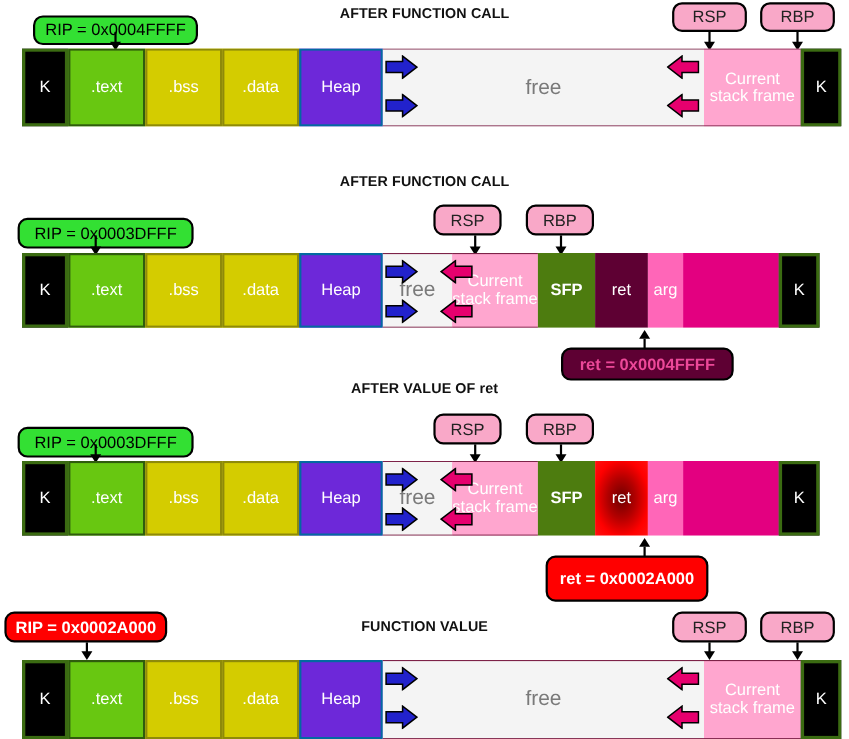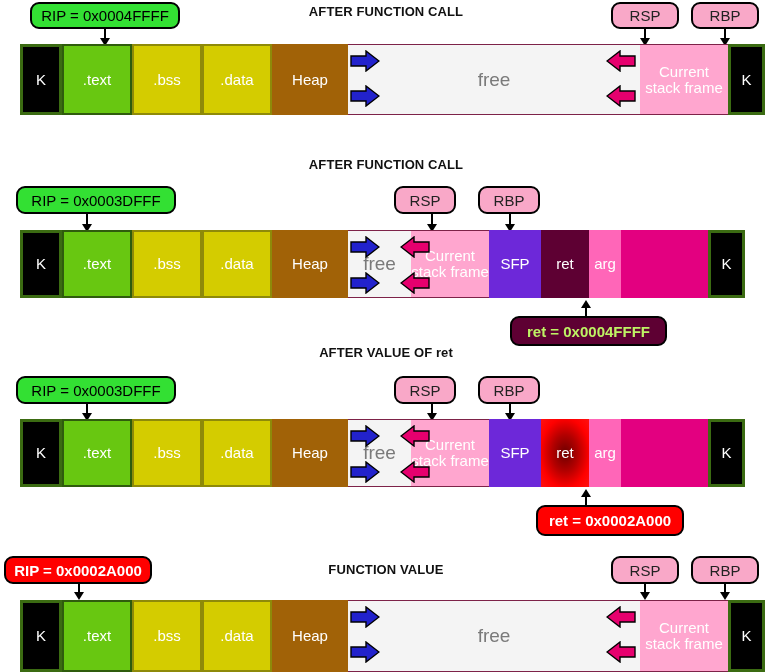--- a/index.html
+++ b/index.html
@@ -28,24 +28,24 @@
     box-sizing:border-box;
     border:2px solid #000000;
     border-radius:9px;
     display:flex;
     align-items:center;
     justify-content:center;
     font-size:15px;
     white-space:nowrap;
     line-height:1;
   }
-  .c-rip-green{background:#33e033;color:#000000;}
+  .c-rip-green{background:#33e033;color:#000000;margin-top:12px;}
   .c-rip-red{background:#ff0000;color:#ffffff;font-weight:bold;}
   .c-reg{background:#f9a8c8;color:#222222;}
-  .c-ret-dark{background:#5e0033;color:#bef264;font-weight:bold;}
+  .c-ret-dark{background:#5e0033;color:#ec4899;font-weight:bold;}
   .c-ret-red{background:#ff0000;color:#ffffff;font-weight:bold;}
 
   
   .conn{position:absolute;background:#000000;width:2px;}
   .arrowhead-down{
     position:absolute;width:0;height:0;
     border-left:5px solid transparent;
     border-right:5px solid transparent;
     border-top:8px solid #000000;
   }
@@ -71,30 +71,30 @@
     color:#ffffff;
     font-size:15px;
     text-align:center;
     line-height:1.05;
     position:relative;
     overflow:hidden;
   }
   .seg-k{background:#000000;border:3px solid #3b6b12;color:#ffffff;}
   .seg-text{background:#68c711;border:2px solid #2f5c0d;}
   .seg-bss,.seg-data{background:#d4cc00;border:2px solid #8e8a09;}
-  .seg-heap{background:#a16207;border:2px solid #a16207;}
+  .seg-heap{background:#6d28d9;border:2px solid #0369a1;}
   .seg-free{
     background:#f4f4f4;
     border-top:1px solid #7d2248;
     border-bottom:1px solid #7d2248;
     color:#7a7a7a;
     font-size:19px;
   }
   .seg-csf{background:#ffa6cf;border-top:1px solid #7d2248;border-bottom:1px solid #7d2248;}
-  .seg-sfp{background:#6d28d9;}
+  .seg-sfp{background:#4d7c0f;font-weight:bold;}
   .seg-ret{background:#5e0033;}
   .seg-ret-hot{background:radial-gradient(ellipse at 50% 50%, #6d0000 0%, #b30000 38%, #ff0000 72%, #ff1111 100%);}
   .seg-arg{background:#ff66b8;}
   .seg-rest{background:#e30080;}
 
   
   .chev{
     position:absolute;
     width:30px;height:22px;
   }
@@ -257,21 +257,21 @@
       </svg>
   </div>
   <div class="chev" style="left:400px;top:461px;">
     <svg width="30" height="22" viewBox="0 0 30 22">
         <path d="M29 6 H14 V1 L1 11 L14 21 V16 H29 Z" fill="#e6006e" stroke="#000" stroke-width="1.4"></path>
       </svg>
   </div>
 
   <div class="arrowhead-up" style="left:581px;top:489px;"></div>
   <div class="conn" style="left:585px;top:497px;height:10px;"></div>
-  <div class="callout c-ret-red" style="left:536px;top:505px;width:148px;height:31px;">ret = 0x0002A000</div>
+  <div class="callout c-ret-red" style="left:496px;top:505px;width:148px;height:42px;">ret = 0x0002A000</div>
 </div>
 
 <div class="panel">
 
   <div class="title" style="left:200px;top:562px;width:372px;">FUNCTION VALUE</div>
 
   <div class="callout c-rip-red" style="left:4px;top:556px;width:148px;height:28px;">RIP = 0x0002A000</div>
   <div class="conn" style="left:78px;top:584px;height:10px;"></div>
   <div class="arrowhead-down" style="left:74px;top:592px;"></div>
 

